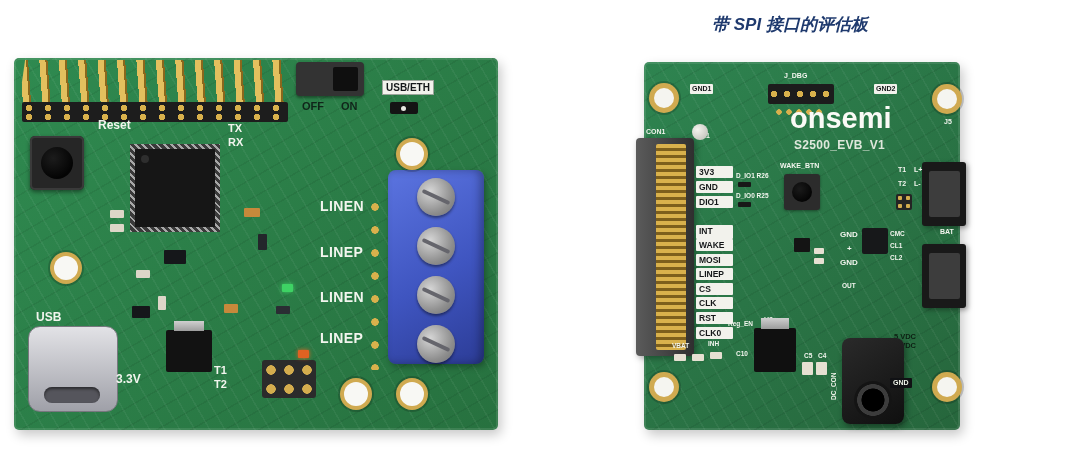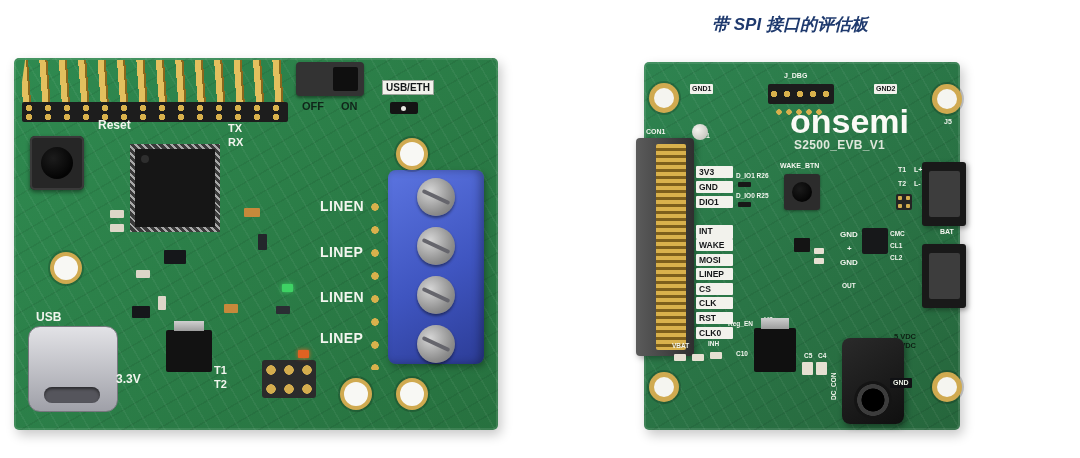--- a/index.html
+++ b/index.html
@@ -79,21 +79,21 @@
   .hdr23{position:absolute;left:248px;top:302px;width:54px;height:38px;background:#2b2b2b;border-radius:3px;
        background-image:radial-gradient(circle at 9px 10px,#d4ad4e 4.5px,transparent 5px);background-size:18px 19px;}
 
   
   .holeR{position:absolute;width:20px;height:20px;border-radius:50%;background:#f5f5f0;
        box-shadow:0 0 0 5px var(--gold,#d0aa50),0 0 0 7px rgba(0,0,0,0.18);}
   .jdbg{position:absolute;left:124px;top:22px;width:66px;height:20px;background:#1c1c1c;border-radius:2px;
        background-image:radial-gradient(circle at 6px 10px,#d9b14c 3px,transparent 3.5px);background-size:13px 20px;}
   .padrowR{position:absolute;left:130px;top:46px;width:52px;height:8px;
        background-image:radial-gradient(circle at 5px 4px,#d9b14c 2.5px,transparent 3px);background-size:10px 8px;}
-  .logo{position:absolute;left:146px;top:40px;font-size:34px;font-weight:bold;color:#fafaf6;letter-spacing:0;}
+  .logo{position:absolute;left:146px;top:40px;font-size:29px;font-weight:bold;color:#fafaf6;letter-spacing:0;}
   .version{position:absolute;left:150px;top:76px;font-size:12px;font-weight:bold;color:#dfe8dc;letter-spacing:0.3px;}
   .con1{position:absolute;left:-8px;top:76px;width:58px;height:218px;border-radius:4px;
        background:linear-gradient(90deg,#5b5b5b,#2f2f2f);box-shadow:2px 2px 6px rgba(0,0,0,.35);}
   .con1 .con1pins{position:absolute;left:20px;top:6px;width:30px;height:206px;border-radius:2px;
        background:repeating-linear-gradient(180deg,#d9b14c 0 4px,#7d5f1c 4px 7px);}
   .pinlabel{position:absolute;left:52px;width:37px;height:12px;background:#f2f2ec;color:#15181a;
        font-size:8.5px;font-weight:bold;line-height:12px;padding-left:3px;border-radius:1px;box-sizing:border-box;}
   .wakebtn{position:absolute;left:140px;top:112px;width:36px;height:36px;background:#2c2c2c;border-radius:3px;
        box-shadow:0 1px 3px rgba(0,0,0,.4);}
   .wakebtn::after{content:"";position:absolute;left:8px;top:8px;width:20px;height:20px;border-radius:50%;

